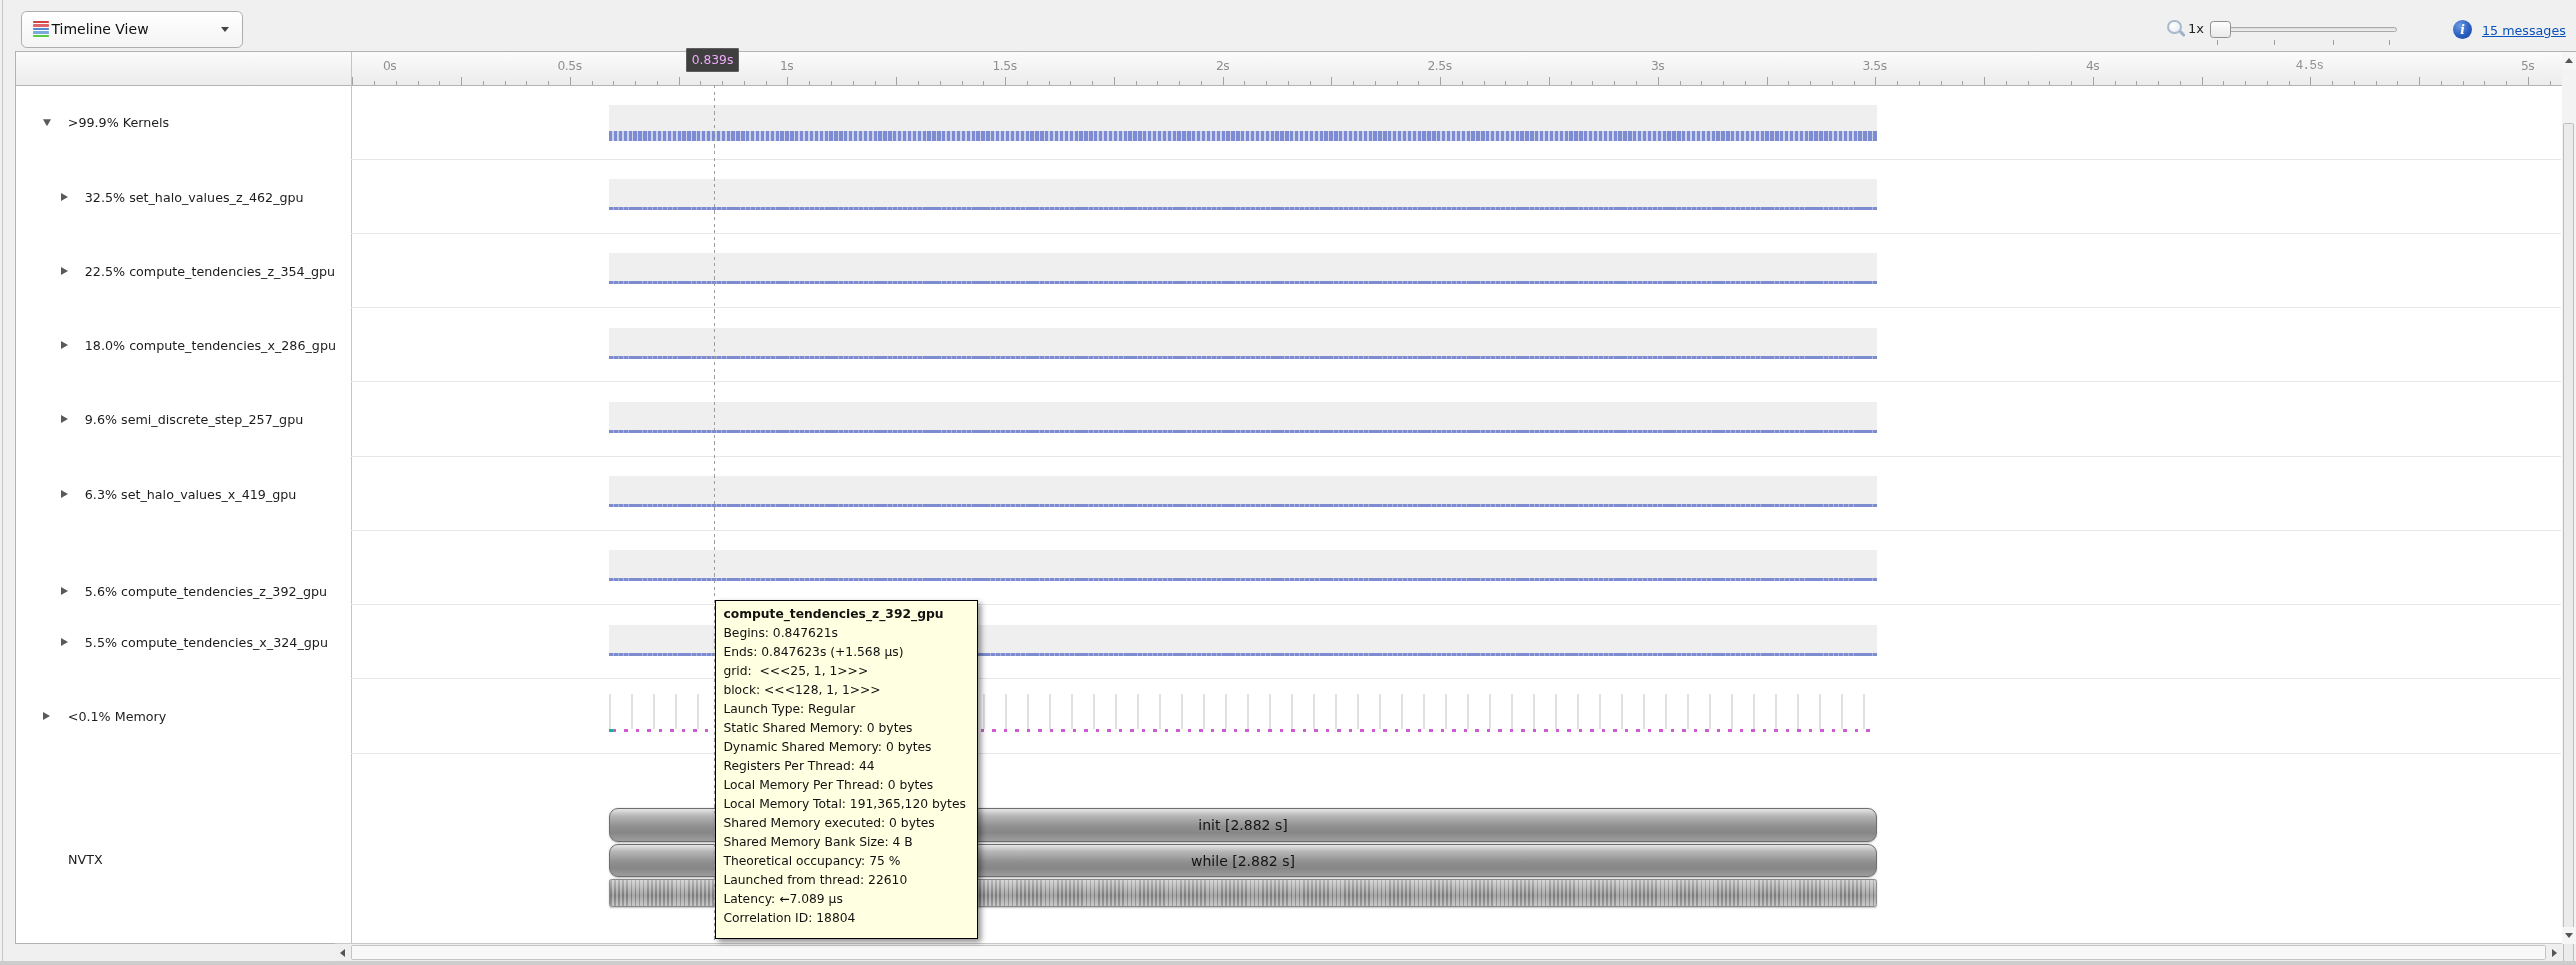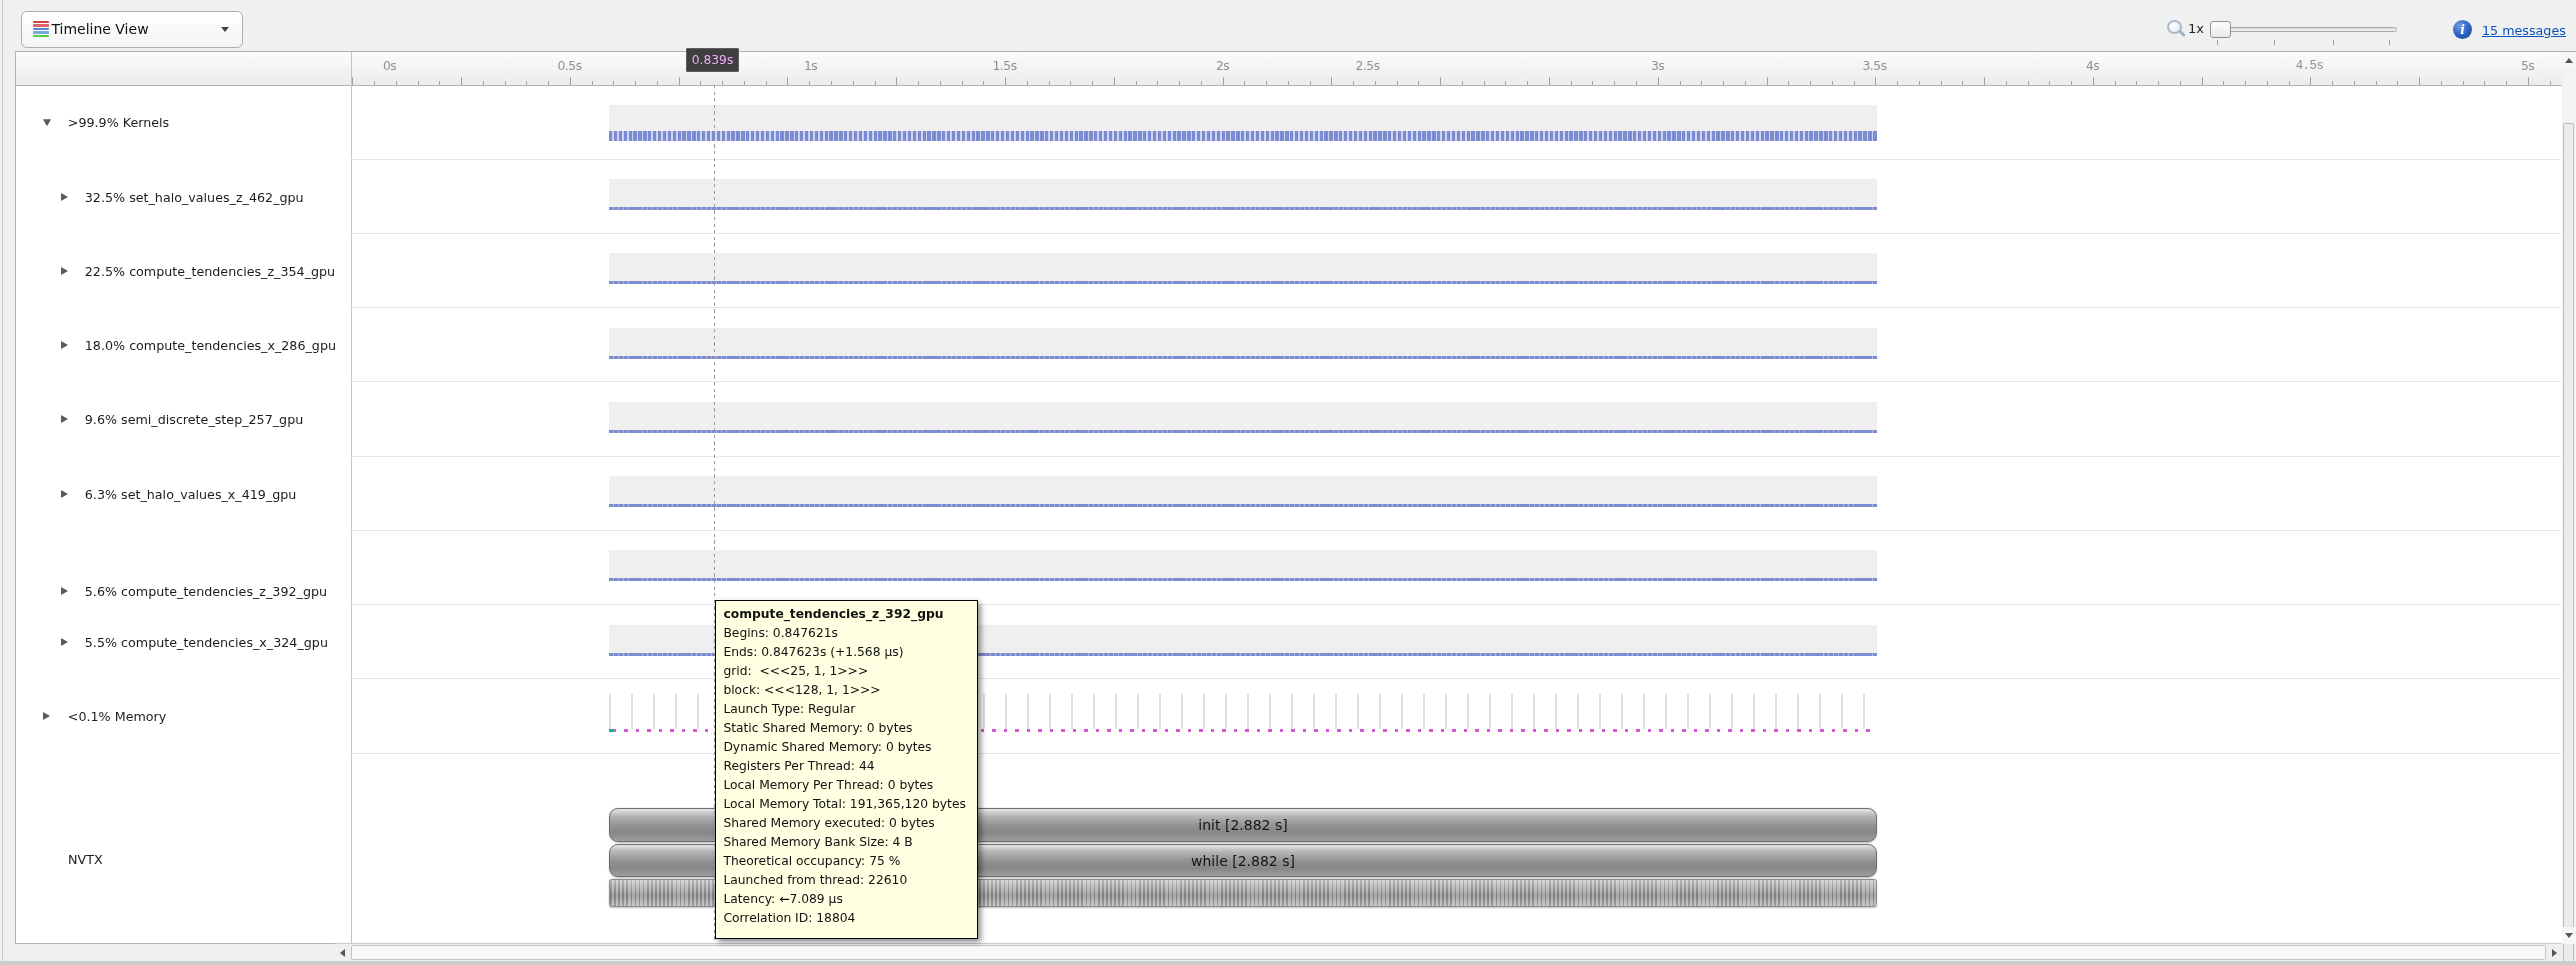--- a/index.html
+++ b/index.html
@@ -260,24 +260,24 @@
     <div class="ruler-tick abs" style="left: 2381px; height: 4.1px;"></div>
     <div class="ruler-tick abs" style="left: 2403px; height: 8.2px;"></div>
     <div class="ruler-tick abs" style="left: 2425px; height: 4.1px;"></div>
     <div class="ruler-tick abs" style="left: 2447px; height: 4.1px;"></div>
     <div class="ruler-tick abs" style="left: 2468px; height: 4.1px;"></div>
     <div class="ruler-tick abs" style="left: 2490px; height: 4.1px;"></div>
     <div class="ruler-tick abs" style="left: 2512px; height: 8.2px;"></div>
     <div class="ruler-tick abs" style="left: 2534px; height: 4.1px;"></div>
     <div class="ruler-label abs" style="left: 336px; margin-left: 38px;">0s</div>
     <div class="ruler-label abs" style="left: 554px;">0.5s</div>
-    <div class="ruler-label abs" style="left: 771px; margin-left: 24px;">1s</div>
+    <div class="ruler-label abs" style="left: 771px;">1s</div>
     <div class="ruler-label abs" style="left: 989px;">1.5s</div>
     <div class="ruler-label abs" style="left: 1207px;">2s</div>
-    <div class="ruler-label abs" style="left: 1352px;">2.5s</div>
+    <div class="ruler-label abs" style="left: 1424px;">2.5s</div>
     <div class="ruler-label abs" style="left: 1642px;">3s</div>
     <div class="ruler-label abs" style="left: 1859px;">3.5s</div>
     <div class="ruler-label abs" style="left: 2077px;">4s</div>
     <div class="ruler-label abs" style="left: 2294px; font-family: Liberation Mono, monospace;">4.5s</div>
     <div class="ruler-label abs" style="left: 2512px;">5s</div>
   </div>
 <div id="tree-divider" class="abs"></div>
 
 <div id="tree">
     <div class="tree-row abs" style="top: 85px;">

